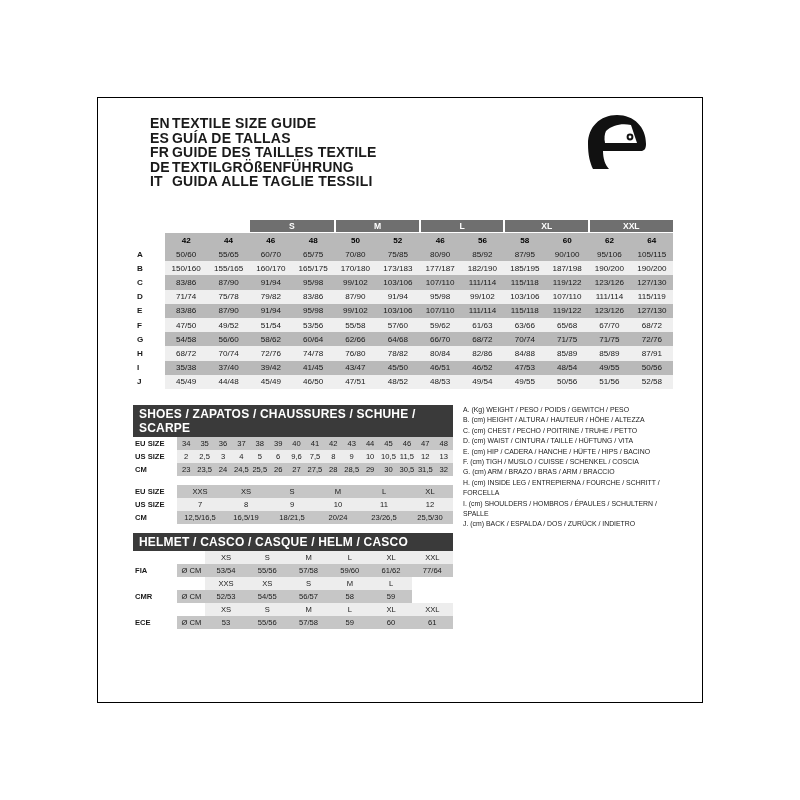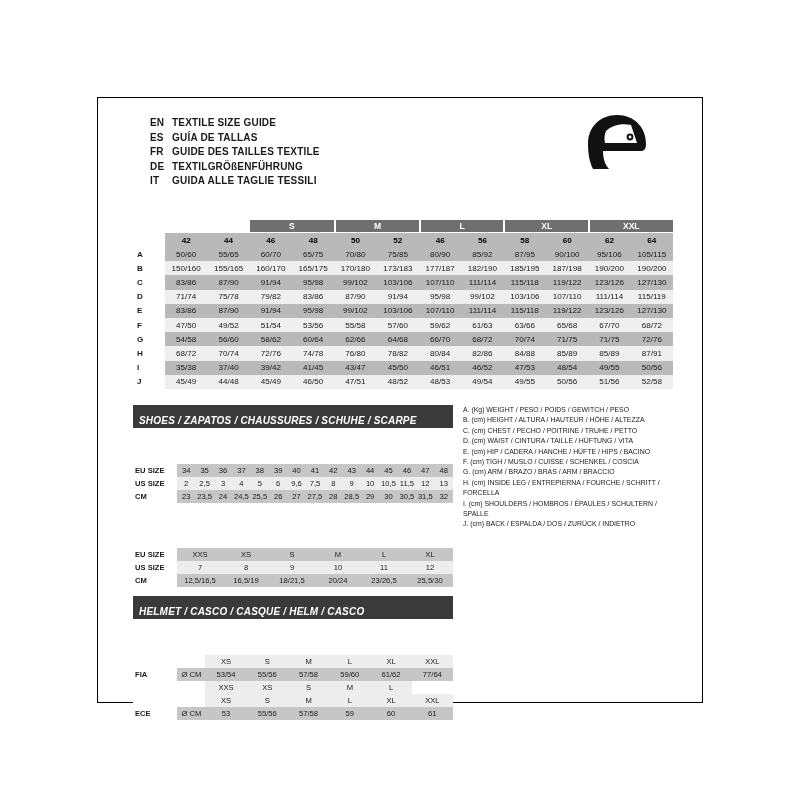--- a/index.html
+++ b/index.html
@@ -13,21 +13,21 @@
   .page{position:relative;width:800px;height:800px;}
   .frame{
     position:absolute;left:97px;top:97px;width:606px;height:606px;
     border:1px solid #000;
     box-sizing:border-box;
   }
   .inner{position:absolute;left:0;top:0;right:0;bottom:0;padding:14px 14px;}
 
   
   .header{position:absolute;left:52px;top:18px;}
-  .hrow{display:flex;align-items:flex-start;line-height:14.5px;font-size:10px;letter-spacing:.2px;}
+  .hrow{display:flex;align-items:flex-start;line-height:14.5px;font-size:14px;letter-spacing:.2px;}
   .hlang{width:22px;font-weight:bold;}
   .htitle{font-weight:bold;}
   .helmet-logo{position:absolute;right:52px;top:15px;width:66px;height:62px;}
 
   
   .mt{position:absolute;left:35px;top:122px;width:540px;font-size:8.1px;}
   .mt table{border-collapse:collapse;width:100%;table-layout:fixed;}
   .mt td{padding:0;height:14.2px;text-align:center;vertical-align:middle;}
   .mt td.lab{text-align:left;padding-left:4px;width:24px;font-weight:bold;}
   .sizerow td{background:#b9b9b9;color:#000;font-weight:bold;height:14px;}
@@ -38,22 +38,22 @@
   .grprow{display:flex;width:100%;margin-bottom:1px;}
   .grprow .sp{flex:0 0 auto;}
   .grprow .gb{background:#6f6f6f;color:#fff;text-align:center;font-weight:bold;font-size:8.6px;line-height:12px;height:12px;}
 
   
   .lower{position:absolute;left:35px;top:307px;width:540px;}
   .lwrap{display:flex;gap:10px;}
   .lleft{width:320px;}
   .lright{width:208px;font-size:6.9px;line-height:10.4px;}
 
-  .secthead{background:#3a3a3a;color:#fff;font-weight:bold;font-size:10px;padding:10px 0 2px 6px;letter-spacing:.2px;font-style:italic;}
-  .stbl{width:100%;border-collapse:collapse;table-layout:fixed;font-size:7.6px;margin-top:36px;}
+  .secthead{background:#3a3a3a;color:#fff;font-weight:bold;font-size:12px;padding:2px 0 2px 6px;letter-spacing:.2px;}
+  .stbl{width:100%;border-collapse:collapse;table-layout:fixed;font-size:7.6px;}
   .stbl td{height:13px;padding:0;text-align:center;vertical-align:middle;}
   .stbl td.rl{text-align:left;padding-left:2px;font-weight:bold;width:44px;background:#fff;}
   .rowdark td{background:#c6c6c6;}
   .rowlight td{background:#ededed;}
   .rowdark td.rl,.rowlight td.rl{background:#fff;}
   .gap{height:9px;}
 
   .lright .ln{margin-bottom:0px;}
 </style>
 </head>
@@ -423,20 +423,30 @@
                   <tr class="rowlight">
                     <td class="rl"></td>
                     <td style="background: rgb(255, 255, 255);"></td>
                     <td>XXS</td>
                     <td>XS</td>
                     <td>S</td>
                     <td>M</td>
                     <td>L</td>
                     <td style="background: rgb(255, 255, 255);"></td>
                   </tr>
+                  <tr class="rowdark">
+                    <td class="rl">CMR</td>
+                    <td>Ø CM</td>
+                    <td>52/53</td>
+                    <td>54/55</td>
+                    <td>56/57</td>
+                    <td>58</td>
+                    <td>59</td>
+                    <td style="background: rgb(255, 255, 255);"></td>
+                  </tr>
                   <tr class="rowlight">
                     <td class="rl"></td>
                     <td style="background: rgb(255, 255, 255);"></td>
                     <td>XS</td>
                     <td>S</td>
                     <td>M</td>
                     <td>L</td>
                     <td>XL</td>
                     <td>XXL</td>
                   </tr>

